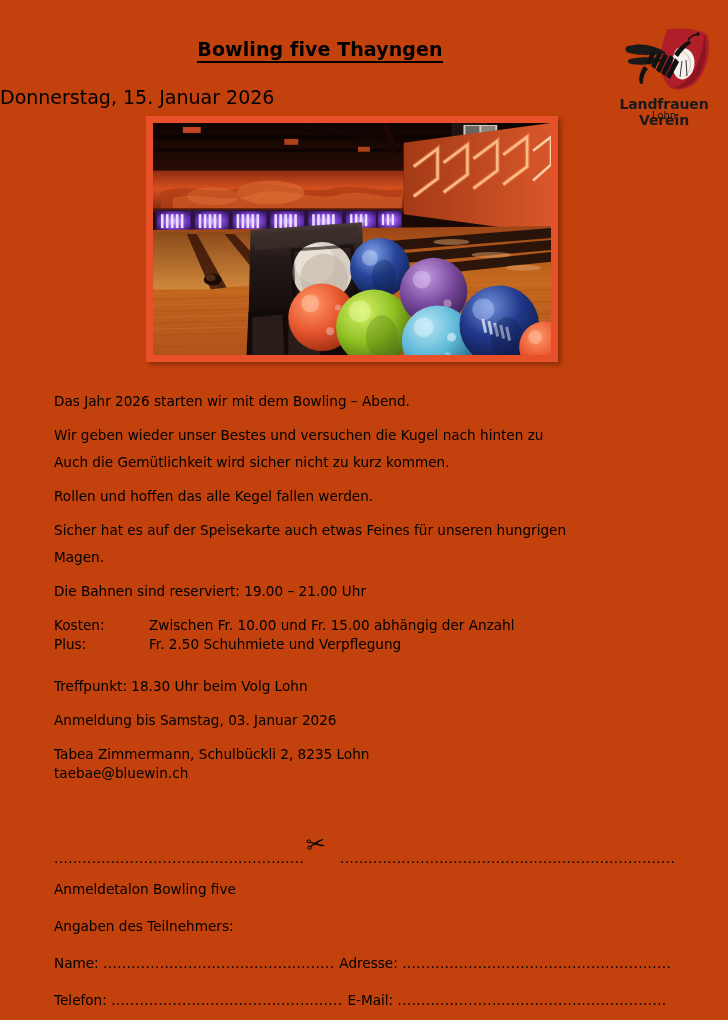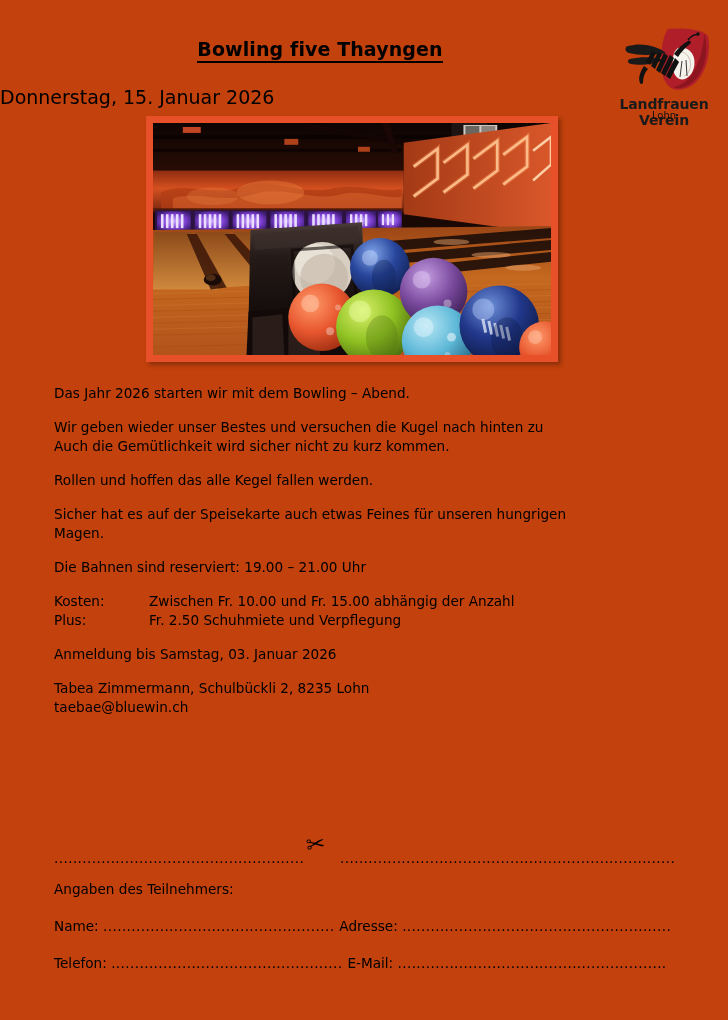--- a/index.html
+++ b/index.html
@@ -105,21 +105,21 @@
   
   .body-text {
     position: absolute;
     left: 54px;
     top: 384px;
     width: 620px;
     font-size: 13.6px;
     line-height: 19px;
     color: #000;
   }
-  .para { margin: 0 0 15px 0; }
+  .para { margin: 8px 0 15px 0; }
   .para.tight { margin-bottom: 0; }
 
   .kv {
     display: flex;
     margin: 0;
   }
   .kv .k { width: 95px; flex: 0 0 95px; }
   .kv .v { flex: 1 1 auto; }
 
   .block-gap-s { height: 15px; }
@@ -497,32 +497,34 @@
       <div class="k">Kosten:</div>
       <div class="v">Zwischen Fr. 10.00 und Fr. 15.00 abhängig der Anzahl</div>
     </div>
     <div class="kv">
       <div class="k">Plus:</div>
       <div class="v">Fr. 2.50 Schuhmiete und Verpflegung</div>
     </div>
 
     <div class="block-gap-s"></div>
 
+    <p class="para">Treffpunkt: 18.30 Uhr beim Volg Lohn</p>
 
     <p class="para">Anmeldung bis Samstag, 03. Januar 2026</p>
 
     <p class="contact-line">Tabea Zimmermann, Schulbückli 2, 8235 Lohn</p>
     <p class="contact-line">taebae@bluewin.ch</p>
   </div>
 
   <div class="cutline">
     <div class="dots-left">..............................................................</div>
     <div class="scissors">✂</div>
     <div class="dots-right">...........................................................................................</div>
   </div>
 
   <div class="form-area">
+    <p class="frow">Anmeldetalon Bowling five</p>
     <p class="frow">Angaben des Teilnehmers:</p>
     <p class="frow"><span>Name:</span> <span class="fill w1">..........................................................</span> <span>Adresse:</span> <span class="fill w2">......................................................................</span></p>
     <p class="frow last"><span>Telefon:</span> <span class="fill w1">.......................................................</span> <span>E-Mail:</span> <span class="fill w2">........................................................................</span></p>
   </div>
 
 </div>
 
 </body></html>

